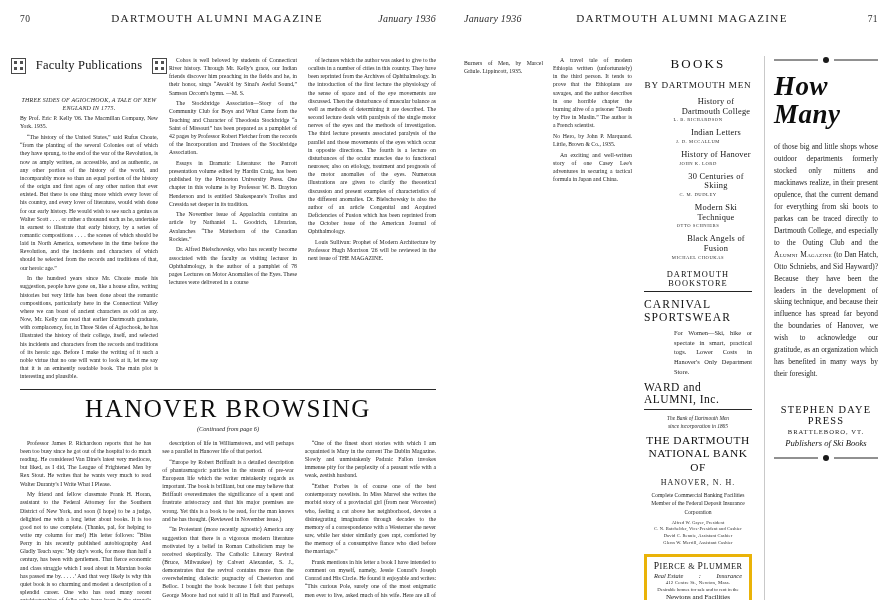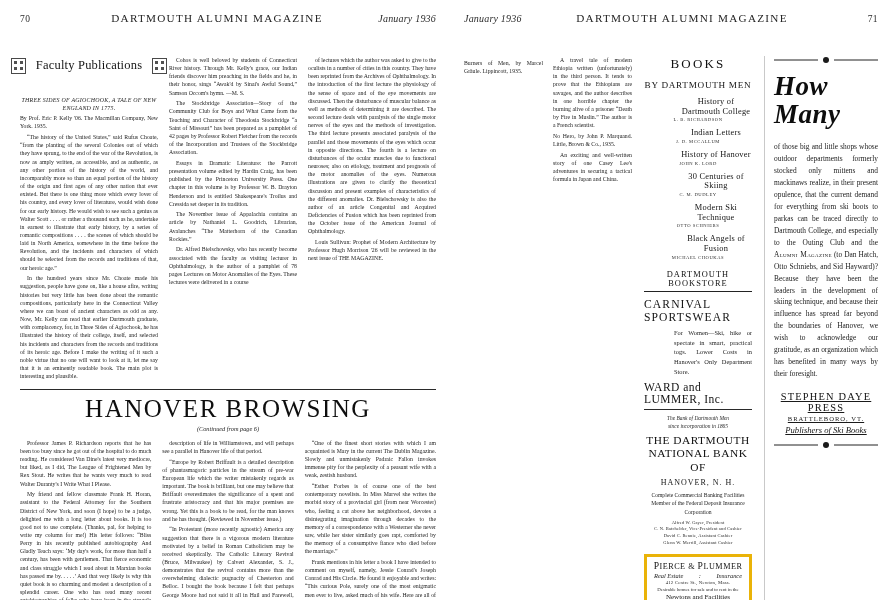--- a/index.html
+++ b/index.html
@@ -302,22 +302,21 @@
   .daye-body {
     font-size: 7.4px;
     line-height: 1.62;
     text-align: justify;
     color: #1b1b1b;
   }
   .daye-body p { margin: 0; text-indent: 0; }
   .daye-sc { font-variant: small-caps; letter-spacing: .35px; margin-top: 36px; }
   .daye-sig {
     text-align: center;
-    margin-top: 11px;
-    text-decoration: underline;
+    margin-top: 24px;
   }
   .daye-press {
     font-size: 10.4px;
     letter-spacing: 1.2px;
     color: #101010;
   }
   .daye-town {
     font-size: 6.6px;
     letter-spacing: 1px;
     margin-top: 2px;
@@ -470,21 +469,21 @@
 
           <div class="store-line">DARTMOUTH BOOKSTORE</div>
         </div>
 
         <div>
           <div class="ad-carnival-title">
             <div>CARNIVAL</div>
             <div>SPORTSWEAR</div>
           </div>
           <div class="ad-carnival-body">For Women—Ski, hike or spectate in smart, practical togs. Lower Costs in Hanover's Only Department Store.</div>
-          <div class="ad-wb">WARD and LUMMER, Inc.</div>
+          <div class="ad-wb">WARD and ALUMNI, Inc.</div>
         </div>
 
         <div>
           <div class="bank-kicker">
             <div>The Bank of Dartmouth Men</div>
             <div>since incorporation in 1865</div>
           </div>
           <div class="bank-name">
             <div>THE DARTMOUTH</div>
             <div>NATIONAL BANK OF</div>

